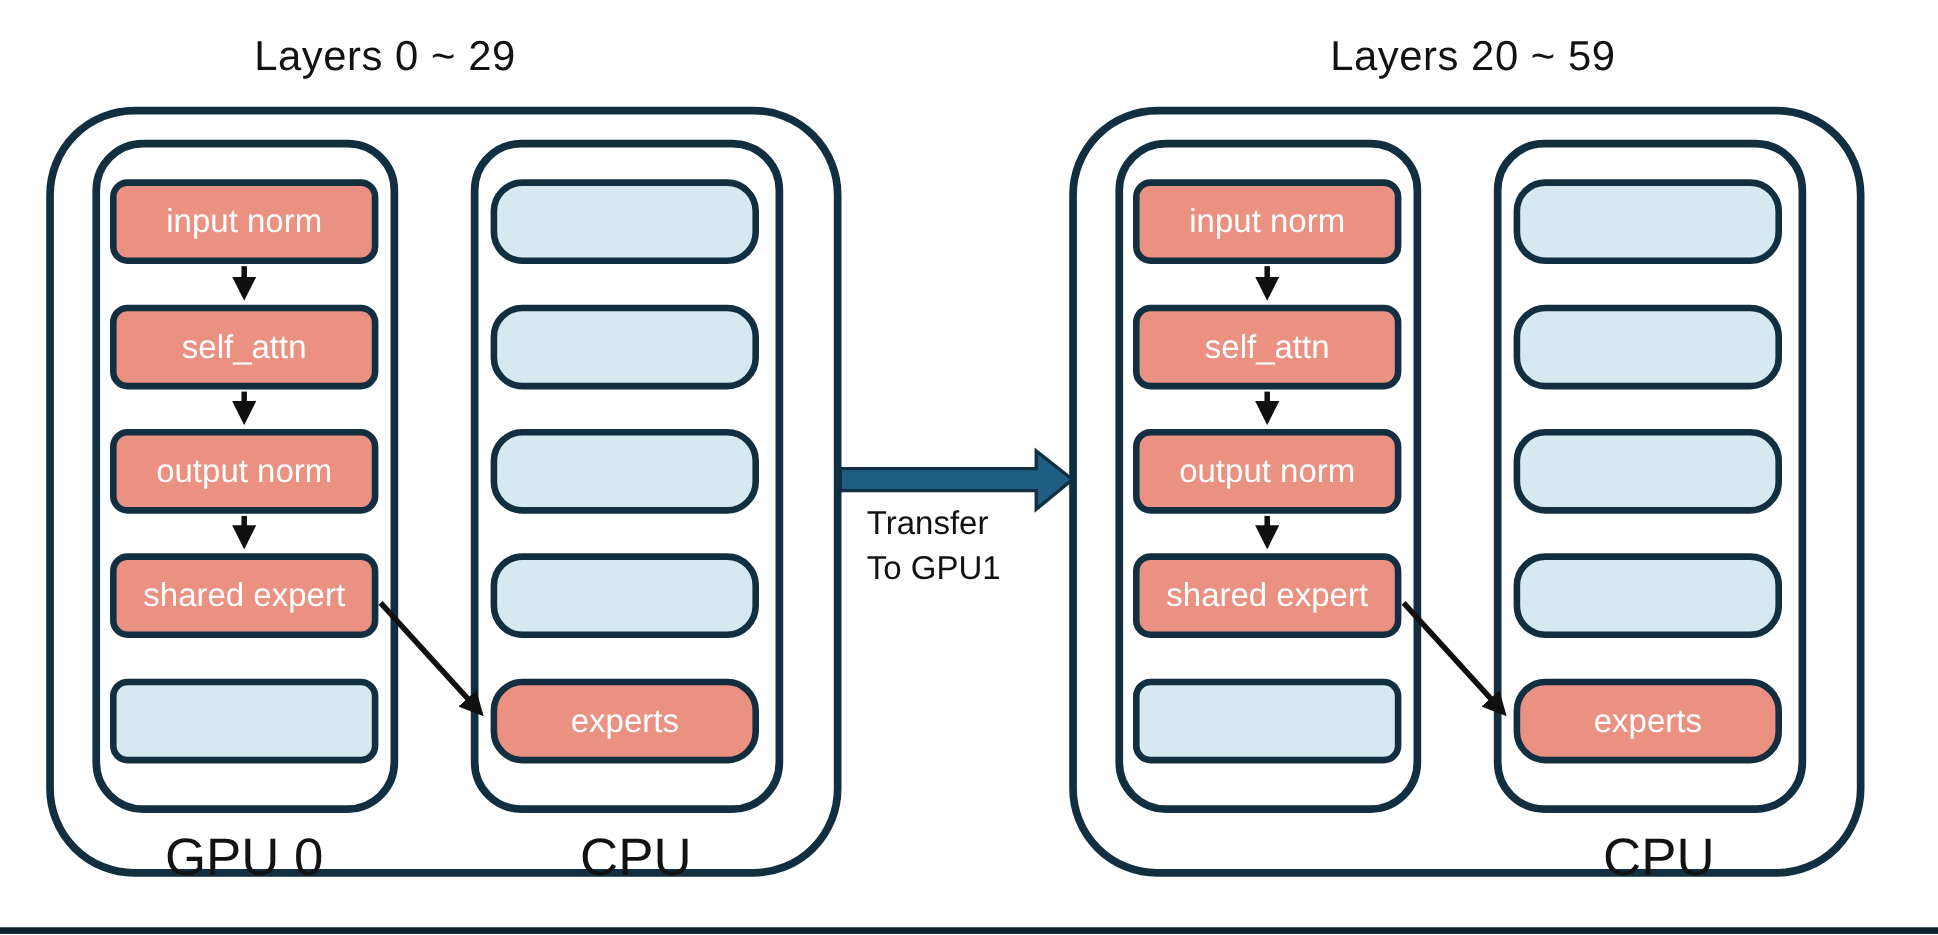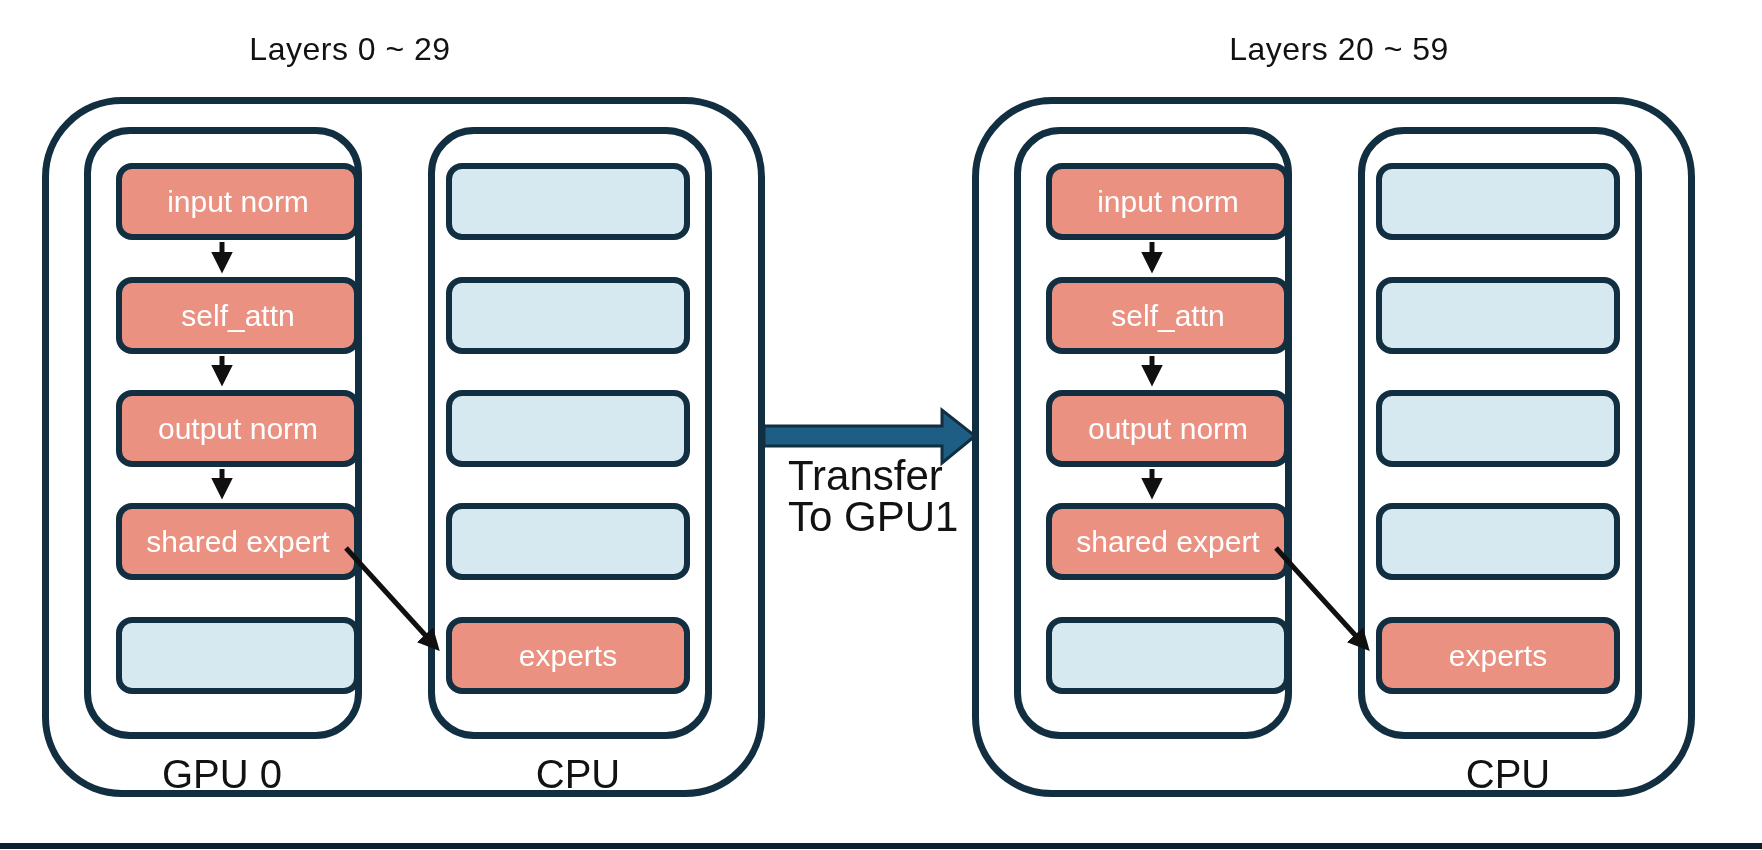--- a/index.html
+++ b/index.html
@@ -1,21 +1,21 @@
 <!DOCTYPE html>
 <html style="--border-dark: #112F40; --box-salmon: #EB9181; --box-blue: #D7E9F0; --transfer-blue: #1F5E84; --flow-black: #101010; --text-dark: #121212; --box-text: #FFFFFF; --bottom-bar: #0C202E;"><head>
 <meta charset="utf-8">
 <style>
   html,body{margin:0;padding:0;background:#ffffff;}
   body{width:1762px;height:850px;font-family:"Liberation Sans",sans-serif;}
   .canvas{position:relative;width:1762px;height:850px;background:#fff;overflow:hidden;}
 
   .group-title{
     position:absolute;width:404px;text-align:center;
-    font-size:32px;color:var(--text-dark);letter-spacing:0.5px;
+    font-size:38px;color:var(--text-dark);letter-spacing:0.5px;
   }
   .title-left{left:148px;top:31px;}
   .title-right{left:1137px;top:31px;}
 
   .outer{
     position:absolute;top:97px;width:723px;height:700px;box-sizing:border-box;
     border:7px solid var(--border-dark);border-radius:80px;background:#fff;
   }
   .outer-left{left:42px;}
   .outer-right{left:972px;}
@@ -28,37 +28,37 @@
   .col-cpu{left:379px;width:284px;}
 
   .box{
     position:absolute;width:244px;height:77px;box-sizing:border-box;
     border:6px solid var(--border-dark);border-radius:16px;
     display:flex;align-items:center;justify-content:center;
     font-size:30px;color:var(--box-text);white-space:nowrap;
   }
   .salmon{background:var(--box-salmon);}
   .blue{background:var(--box-blue);}
-  .gx{left:67px;text-align:center;} .cx{left:397px;}
+  .gx{left:51px;text-align:center;} .cx{left:397px;border-radius:29px;}
   .s1{top:59px}.s2{top:173px}.s3{top:286px}.s4{top:399px}.s5{top:513px}
 
   .col-label{
     position:absolute;top:648px;width:244px;text-align:center;
-    font-size:40px;color:var(--text-dark);
+    font-size:48px;color:var(--text-dark);
   }
   .lbl-gpu{left:51px;} .lbl-cpu{left:407px;}
 
   .overlay{position:absolute;left:0;top:0;}
   .flow{stroke:var(--flow-black);stroke-width:5;fill:none;}
   .ah-fill{fill:var(--flow-black);}
   .transfer-poly{fill:var(--transfer-blue);stroke:var(--border-dark);stroke-width:3;}
 
   .transfer-label{
     position:absolute;left:788px;top:455px;
-    font-size:42px;line-height:41px;color:var(--text-dark);
+    font-size:30px;line-height:41px;color:var(--text-dark);
     white-space:pre-line;
   }
 
   .bottom-bar{position:absolute;left:0;top:843px;width:1762px;height:6px;background:var(--bottom-bar);}
 </style>
 </head>
 <body>
 
 <div class="canvas">
 

